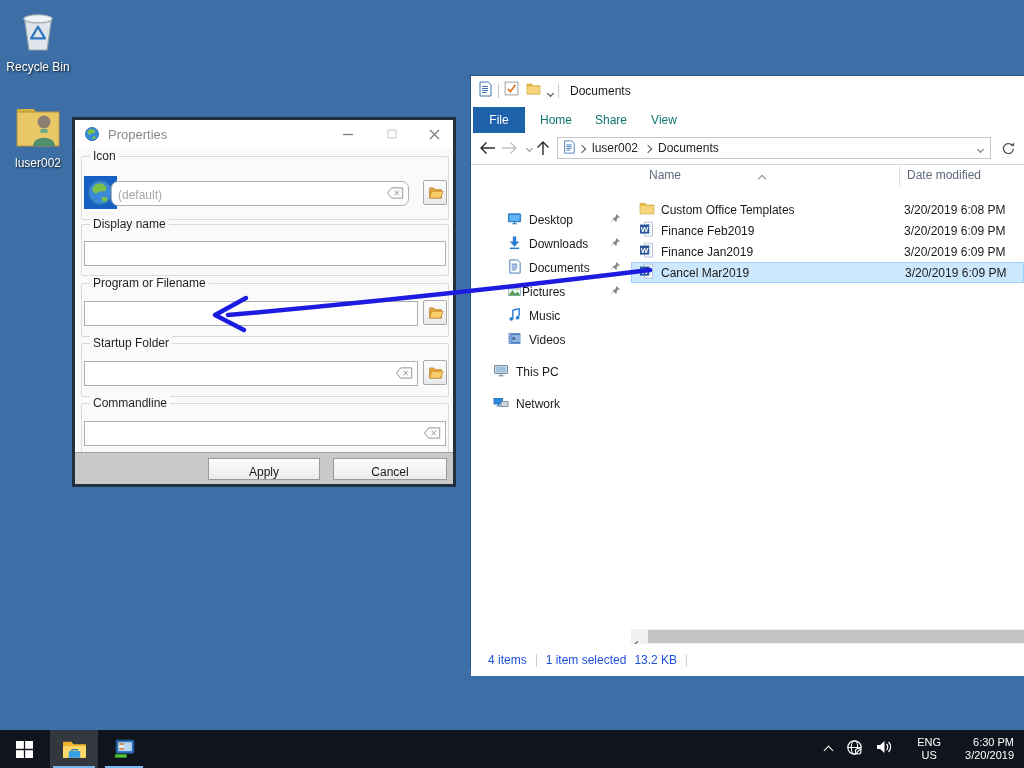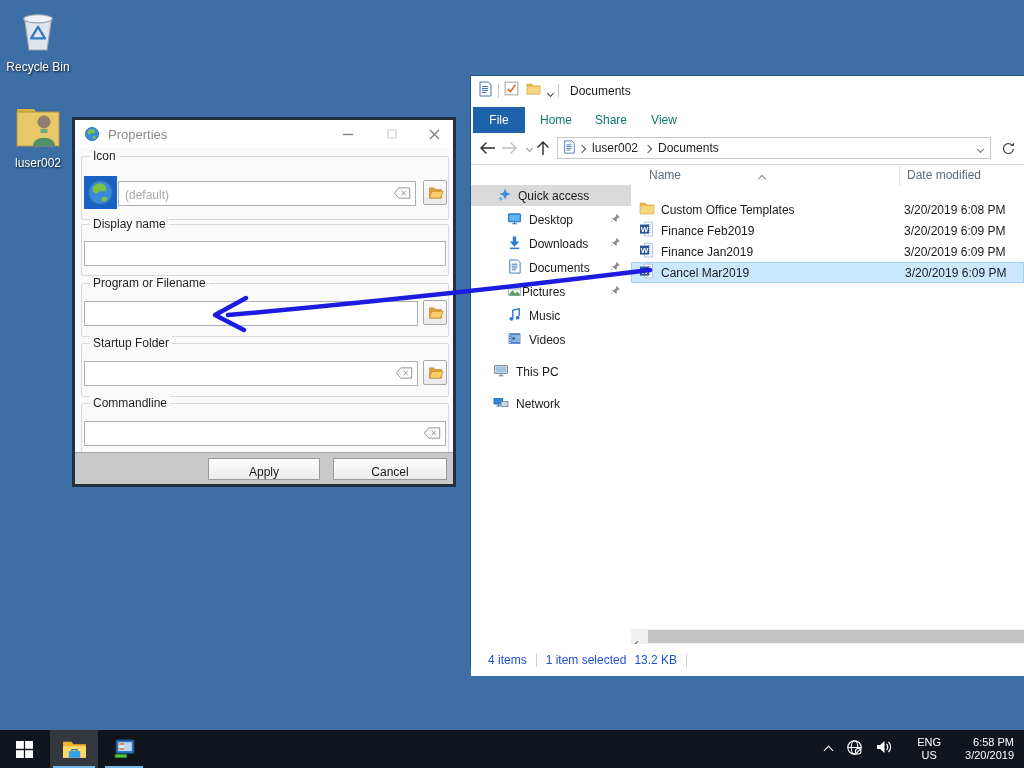--- a/index.html
+++ b/index.html
@@ -266,27 +266,20 @@
         <span style="margin-left:auto;margin-right:7px;color:#707070;">
           <span class="chev d" style="width:4px;height:4px;"></span></span>
       </div>
       <span class="navarrow" style="left:527px">
         <svg width="15" height="15">
             <use href="#sym-refresh"></use>
           </svg>
         </span>
     </div>
 
-    <div class="navrow" style="top:109px;background:#dadada;">
-      <span style="margin-left:26px">
-        <svg width="15" height="15">
-            <use href="#sym-star"></use>
-          </svg></span>
-      <span style="margin-left:6px">Quick access</span>
-    </div>
     <div class="navrow" style="top:133px;justify-content:center;">
       <span style="margin-left:36px">
         <svg width="15" height="15">
             <use href="#sym-monitor"></use>
           </svg></span>
       <span style="margin-left:7px">Desktop</span>
       <span class="pin"><svg width="11" height="11">
             <use href="#sym-pin"></use>
           </svg></span>
     </div>
@@ -429,21 +422,21 @@
       </div>
 
     <div class="grp" style="left:6px;top:36px;width:366px;height:62px;">
       <span class="glabel">Icon</span>
     </div>
     <div class="abs" style="left:9px;top:56px;width:33px;height:33px;background:#1760c4;display:flex;align-items:center;justify-content:center;">
       <svg width="29" height="29">
           <use href="#sym-globe"></use>
         </svg>
     </div>
-    <div class="inwrap" style="left:43px;top:61px;width:296px;height:23px;">
+    <div class="inwrap" style="left:36px;top:61px;width:296px;height:23px;border-radius:7px;">
       <input value="" placeholder="(default)" style="">
       <span class="clear">
         <svg width="18" height="12">
             <use href="#sym-clear"></use>
           </svg></span>
     </div>
     <div class="browse" style="left:348px;top:60px;">
       <svg width="17" height="14">
           <use href="#sym-openfolder"></use>
         </svg>
@@ -558,18 +551,18 @@
           </svg></span>
       <span style="margin-right:12px;">
         <svg width="18" height="16" viewBox="0 0 18 16">
           <path d="M2 6h3.2L9.5 2v12L5.2 10H2z" fill="#fff"></path>
           <path d="M11.5 5a4.2 4.2 0 0 1 0 6M13.5 3a7 7 0 0 1 0 10" fill="none" stroke="#fff" stroke-width="1.2"></path>
           </svg></span>
       <span class="tray-txt" style="margin-right:12px;">
         <span>ENG</span><br>
         <span>US</span></span>
       <span class="tray-txt" style="margin-right:10px;text-align:right;">
-        <span>6:58 PM</span><br>
+        <span>6:30 PM</span><br>
         <span>3/20/2019</span></span>
     </div>
   </div>
 
 </div>
 
 </body></html>

